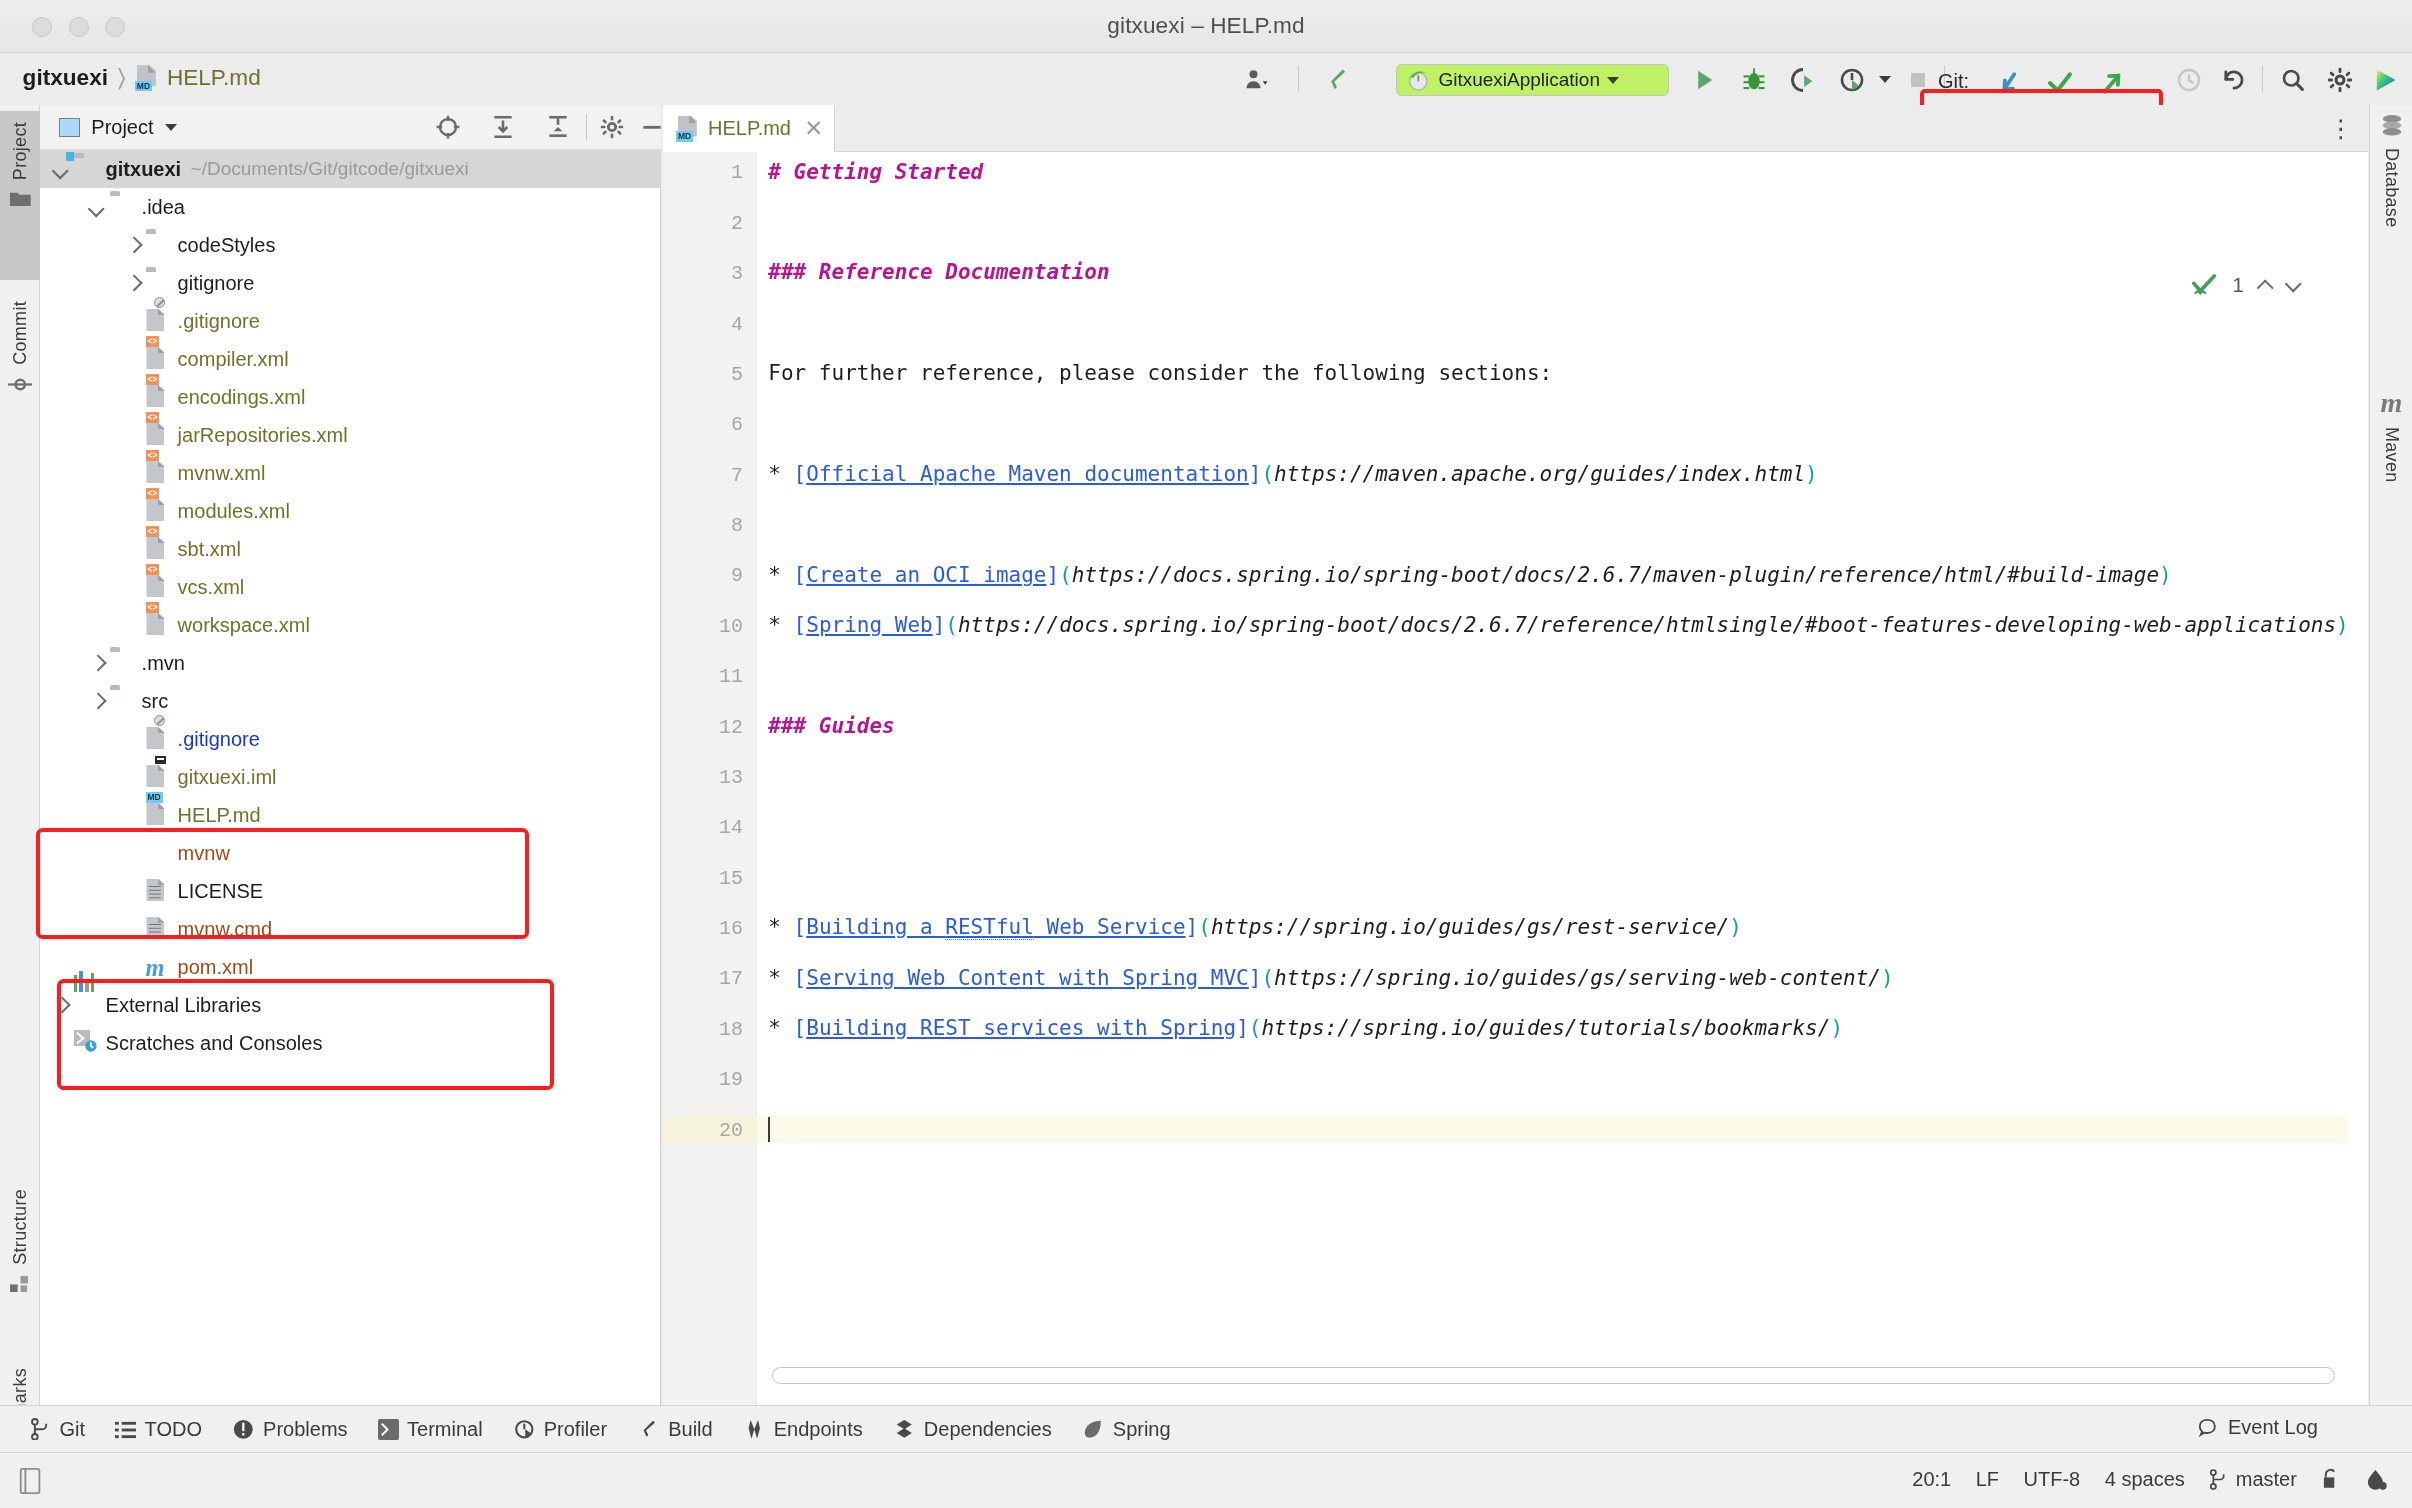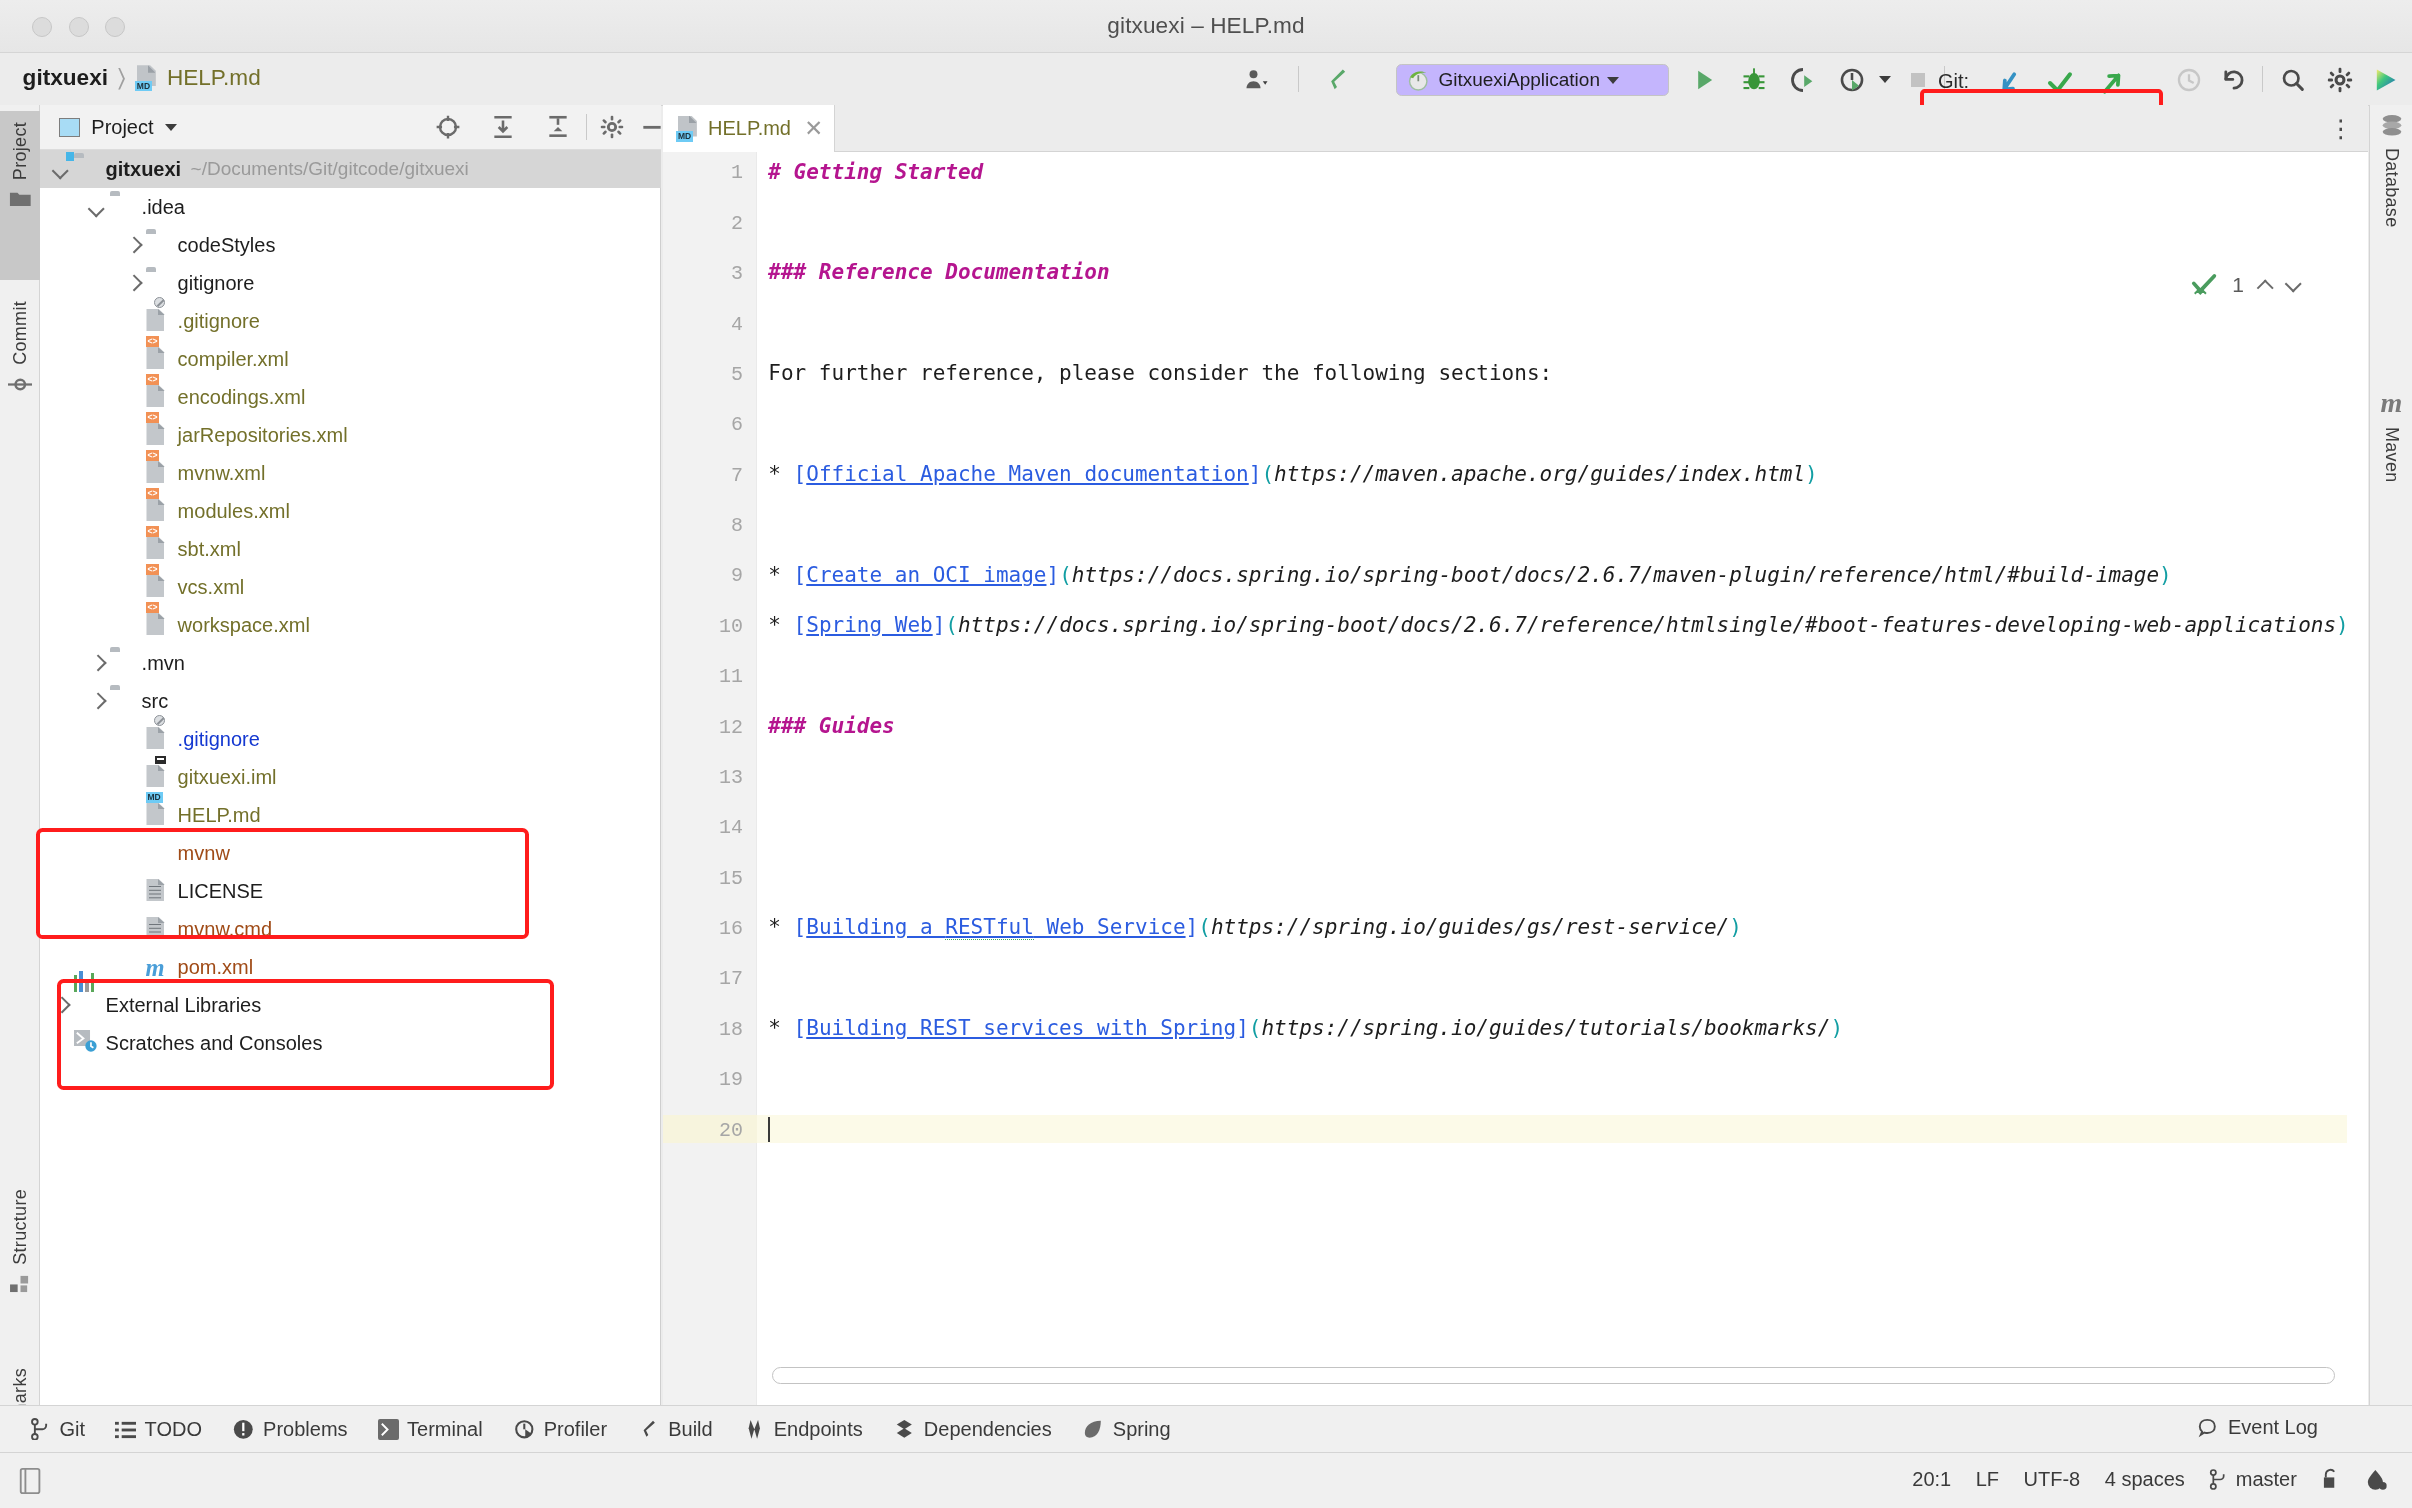--- a/index.html
+++ b/index.html
@@ -45,21 +45,21 @@
     clip-path: polygon(0 0, 100% 100%, 0 100%); }
   .md-icon .tag { position:absolute; left:0; bottom:0; background:#6ecbf5; color:#20333d;
     font-size:8.5px; font-weight:bold; line-height:10.4px; padding:0 1.9px; font-family:"Liberation Sans",sans-serif; }
 
   .tb-divider { position:absolute; top:13px; width:0.9px; height:26px; background:#c9c9c9; }
 
   .tb-icon { position: absolute; top: 13px; width: 28px; height: 28px; cursor: default; }
 
   #run-config {
     position: absolute; top: 11.3px; left: 1396px; width: 273px; height: 32px;
-    background: #c4b5fd; border: 0.9px solid #c4c4c4; border-radius: 5.6px;
+    background: #bef264; border: 0.9px solid #c4c4c4; border-radius: 5.6px;
     display:flex; align-items:center; gap: 7.5px; padding: 0 9.4px;
   }
   #run-config-name { font-size: 19px; color: #1f1f1f; white-space: nowrap; }
   .caret-dn { width:0;height:0;border-left:6.6px solid transparent;border-right:6.6px solid transparent;
     border-top:7.5px solid #3c3c3c; }
 
   #git-group {
     position:absolute; top: 5.6px; left: 1925px; width: 243px; height: 45px;
   }
   #git-label { position:absolute; left: 13px; top: 11.3px; font-size: 20px; color: #2b2b2b; }
@@ -690,20 +690,21 @@
       </div>
     <div id="code-scroll">
         <div class="codeline" style="top: 7.5px;"><span class="hl-head"># Getting Started</span></div>
         <div class="codeline" style="top: 108px;"><span class="hl-head">### Reference Documentation</span></div>
         <div class="codeline" style="top: 209px;"><span class="hl-plain">For further reference, please consider the following sections:</span></div>
         <div class="codeline" style="top: 310px;"><span class="hl-bullet">* </span><span class="hl-bracket">[</span><span class="hl-linktext">Official Apache Maven documentation</span><span class="hl-bracket">]</span><span class="hl-paren">(</span><span class="hl-url">https://maven.apache.org/guides/index.html</span><span class="hl-paren">)</span></div>
         <div class="codeline" style="top: 411px;"><span class="hl-bullet">* </span><span class="hl-bracket">[</span><span class="hl-linktext">Create an OCI image</span><span class="hl-bracket">]</span><span class="hl-paren">(</span><span class="hl-url">https://docs.spring.io/spring-boot/docs/2.6.7/maven-plugin/reference/html/#build-image</span><span class="hl-paren">)</span></div>
         <div class="codeline" style="top: 461px;"><span class="hl-bullet">* </span><span class="hl-bracket">[</span><span class="hl-linktext">Spring Web</span><span class="hl-bracket">]</span><span class="hl-paren">(</span><span class="hl-url">https://docs.spring.io/spring-boot/docs/2.6.7/reference/htmlsingle/#boot-features-developing-web-applications</span><span class="hl-paren">)</span></div>
         <div class="codeline" style="top: 562px;"><span class="hl-head">### Guides</span></div>
         <div class="codeline" style="top: 763px;"><span class="hl-bullet">* </span><span class="hl-bracket">[</span><span class="hl-linktext">Building a <span class="typo">RESTful</span> Web Service</span><span class="hl-bracket">]</span><span class="hl-paren">(</span><span class="hl-url">https://spring.io/guides/gs/rest-service/</span><span class="hl-paren">)</span></div>
+        <div class="codeline" style="top: 814px;"><span class="hl-bullet">* </span><span class="hl-bracket">[</span><span class="hl-linktext">Serving Web Content with Spring MVC</span><span class="hl-bracket">]</span><span class="hl-paren">(</span><span class="hl-url">https://spring.io/guides/gs/serving-web-content/</span><span class="hl-paren">)</span></div>
         <div class="codeline" style="top: 864px;"><span class="hl-bullet">* </span><span class="hl-bracket">[</span><span class="hl-linktext">Building REST services with Spring</span><span class="hl-bracket">]</span><span class="hl-paren">(</span><span class="hl-url">https://spring.io/guides/tutorials/bookmarks/</span><span class="hl-paren">)</span></div>
         <div class="curline" style="top: 963px;"></div>
         <div class="caretmark" style="top: 965px; left: 11.3px;"></div>
       </div>
     <div id="editor-right-edge"></div>
     <div id="vscroll-track"></div>
     <div id="hscroll"></div>
   </div>
 
   <div id="toolwin-bar">

